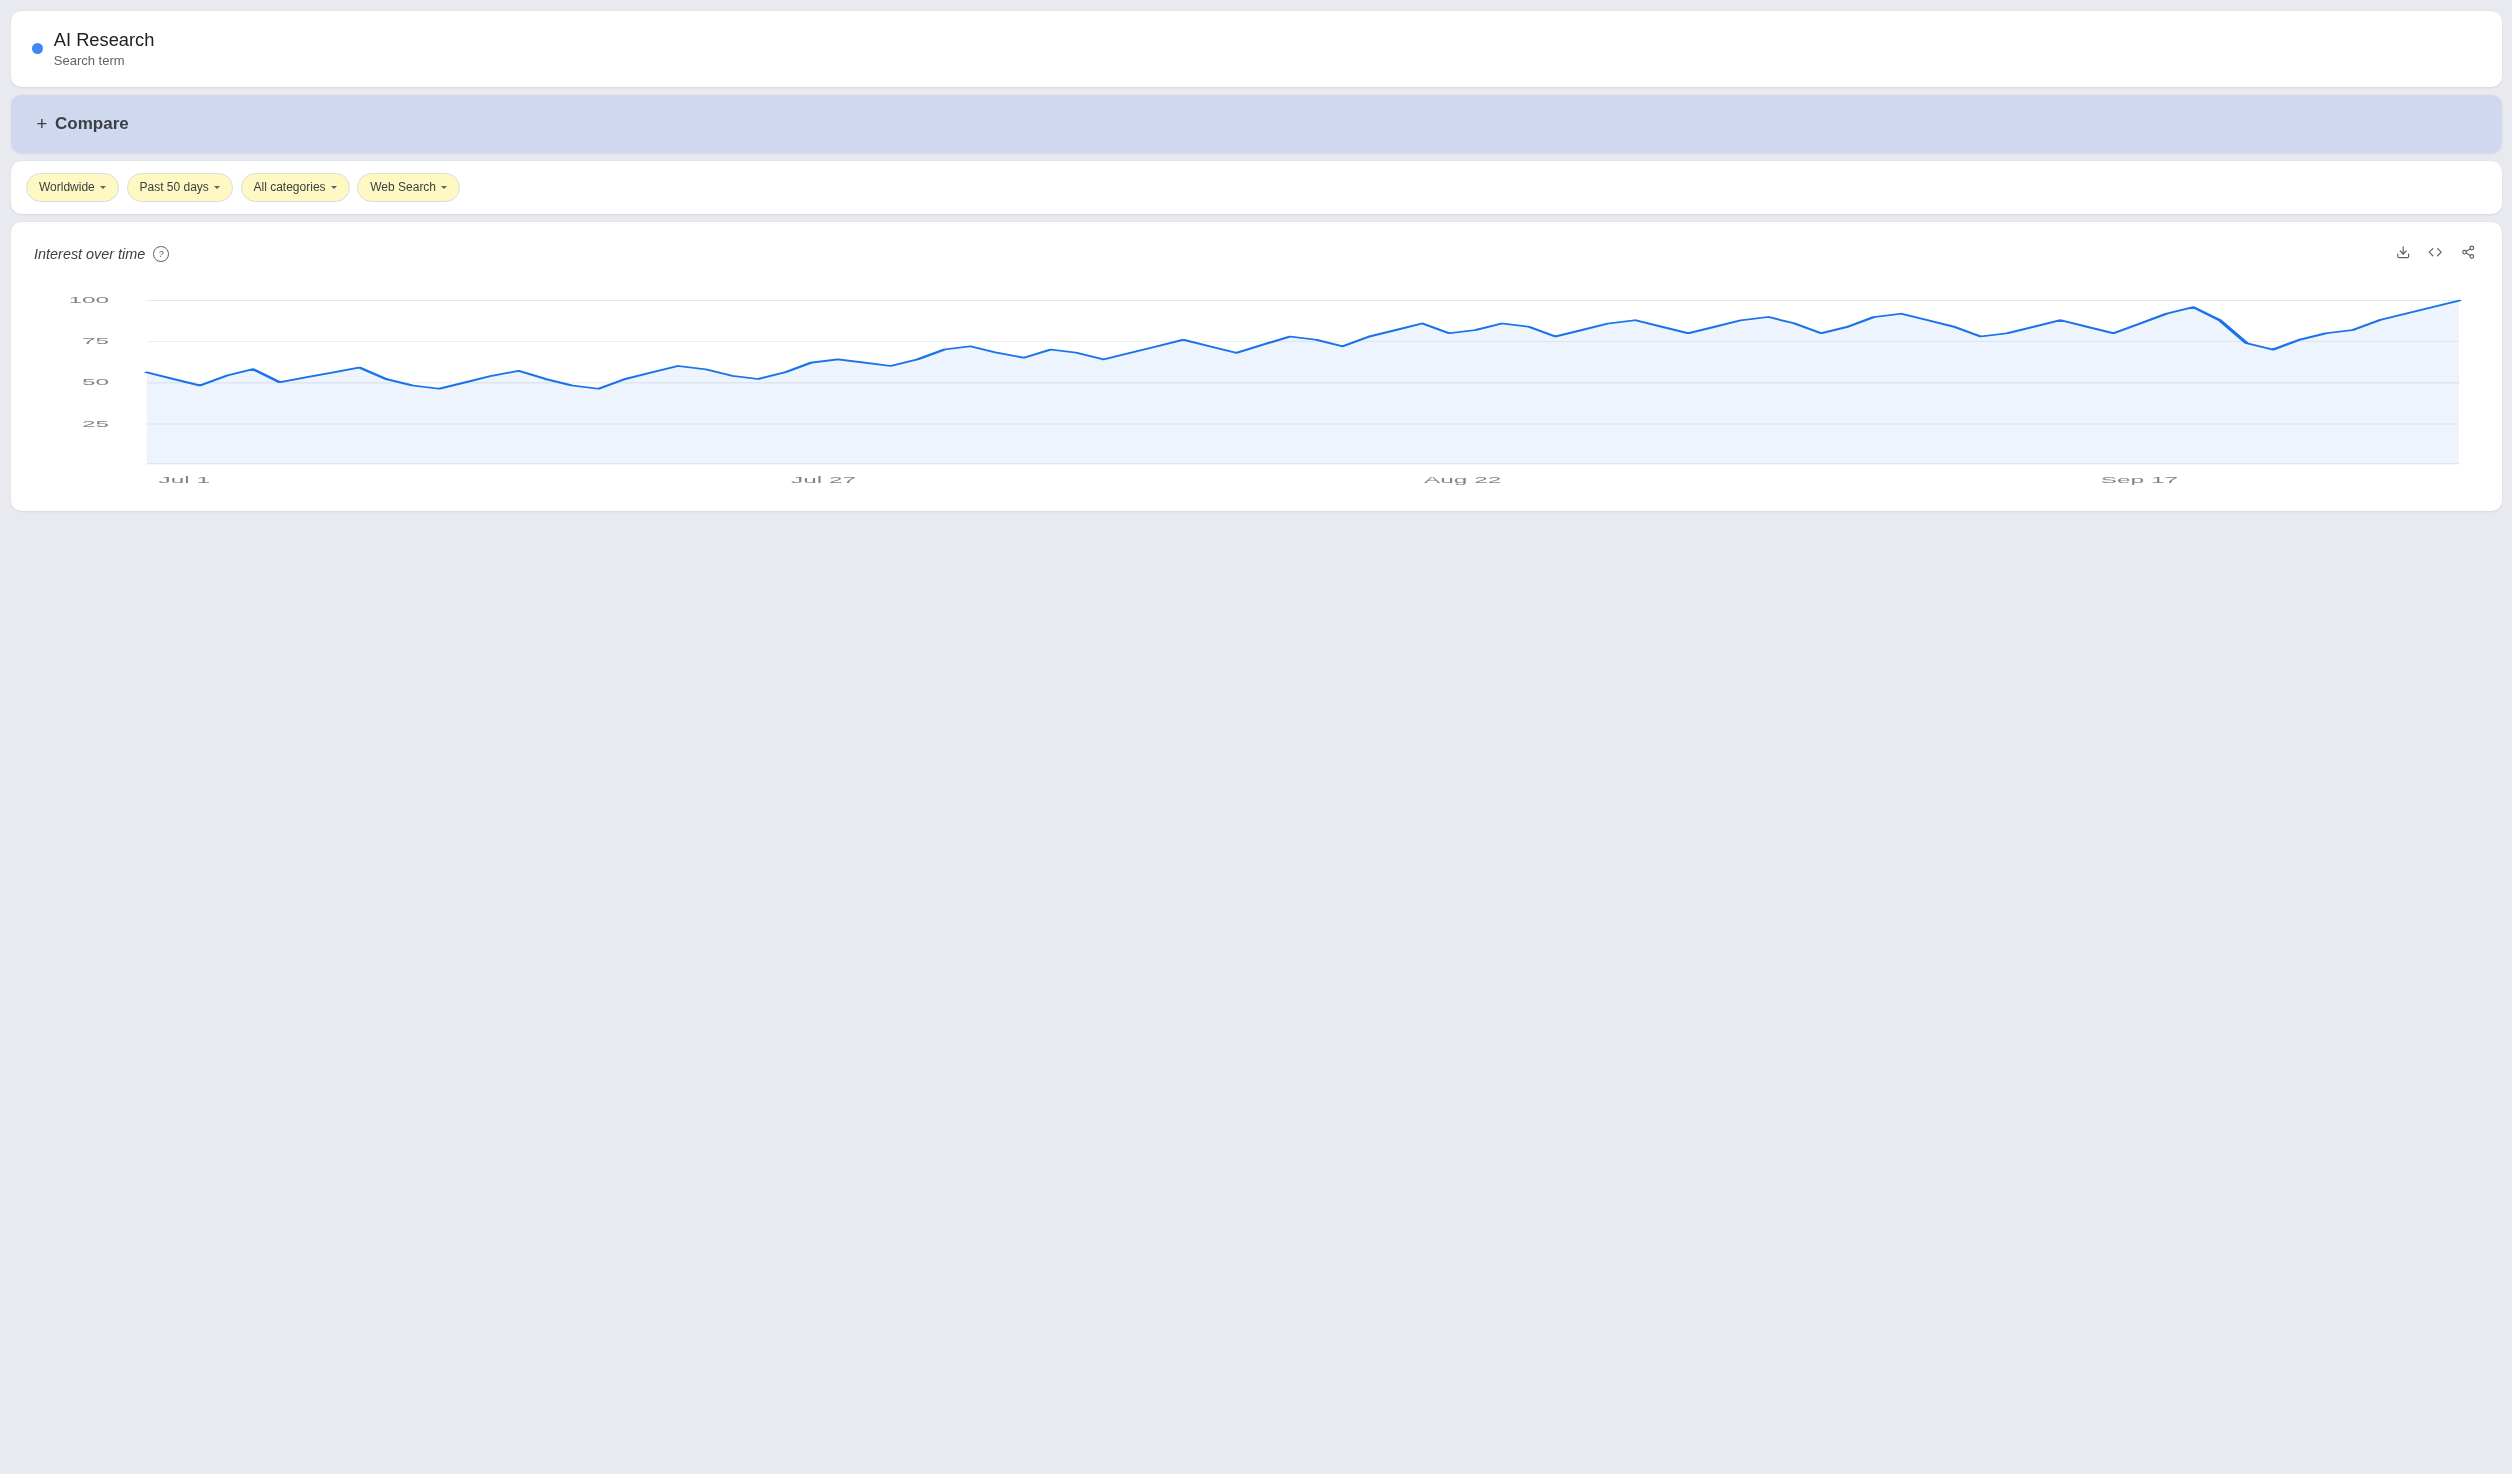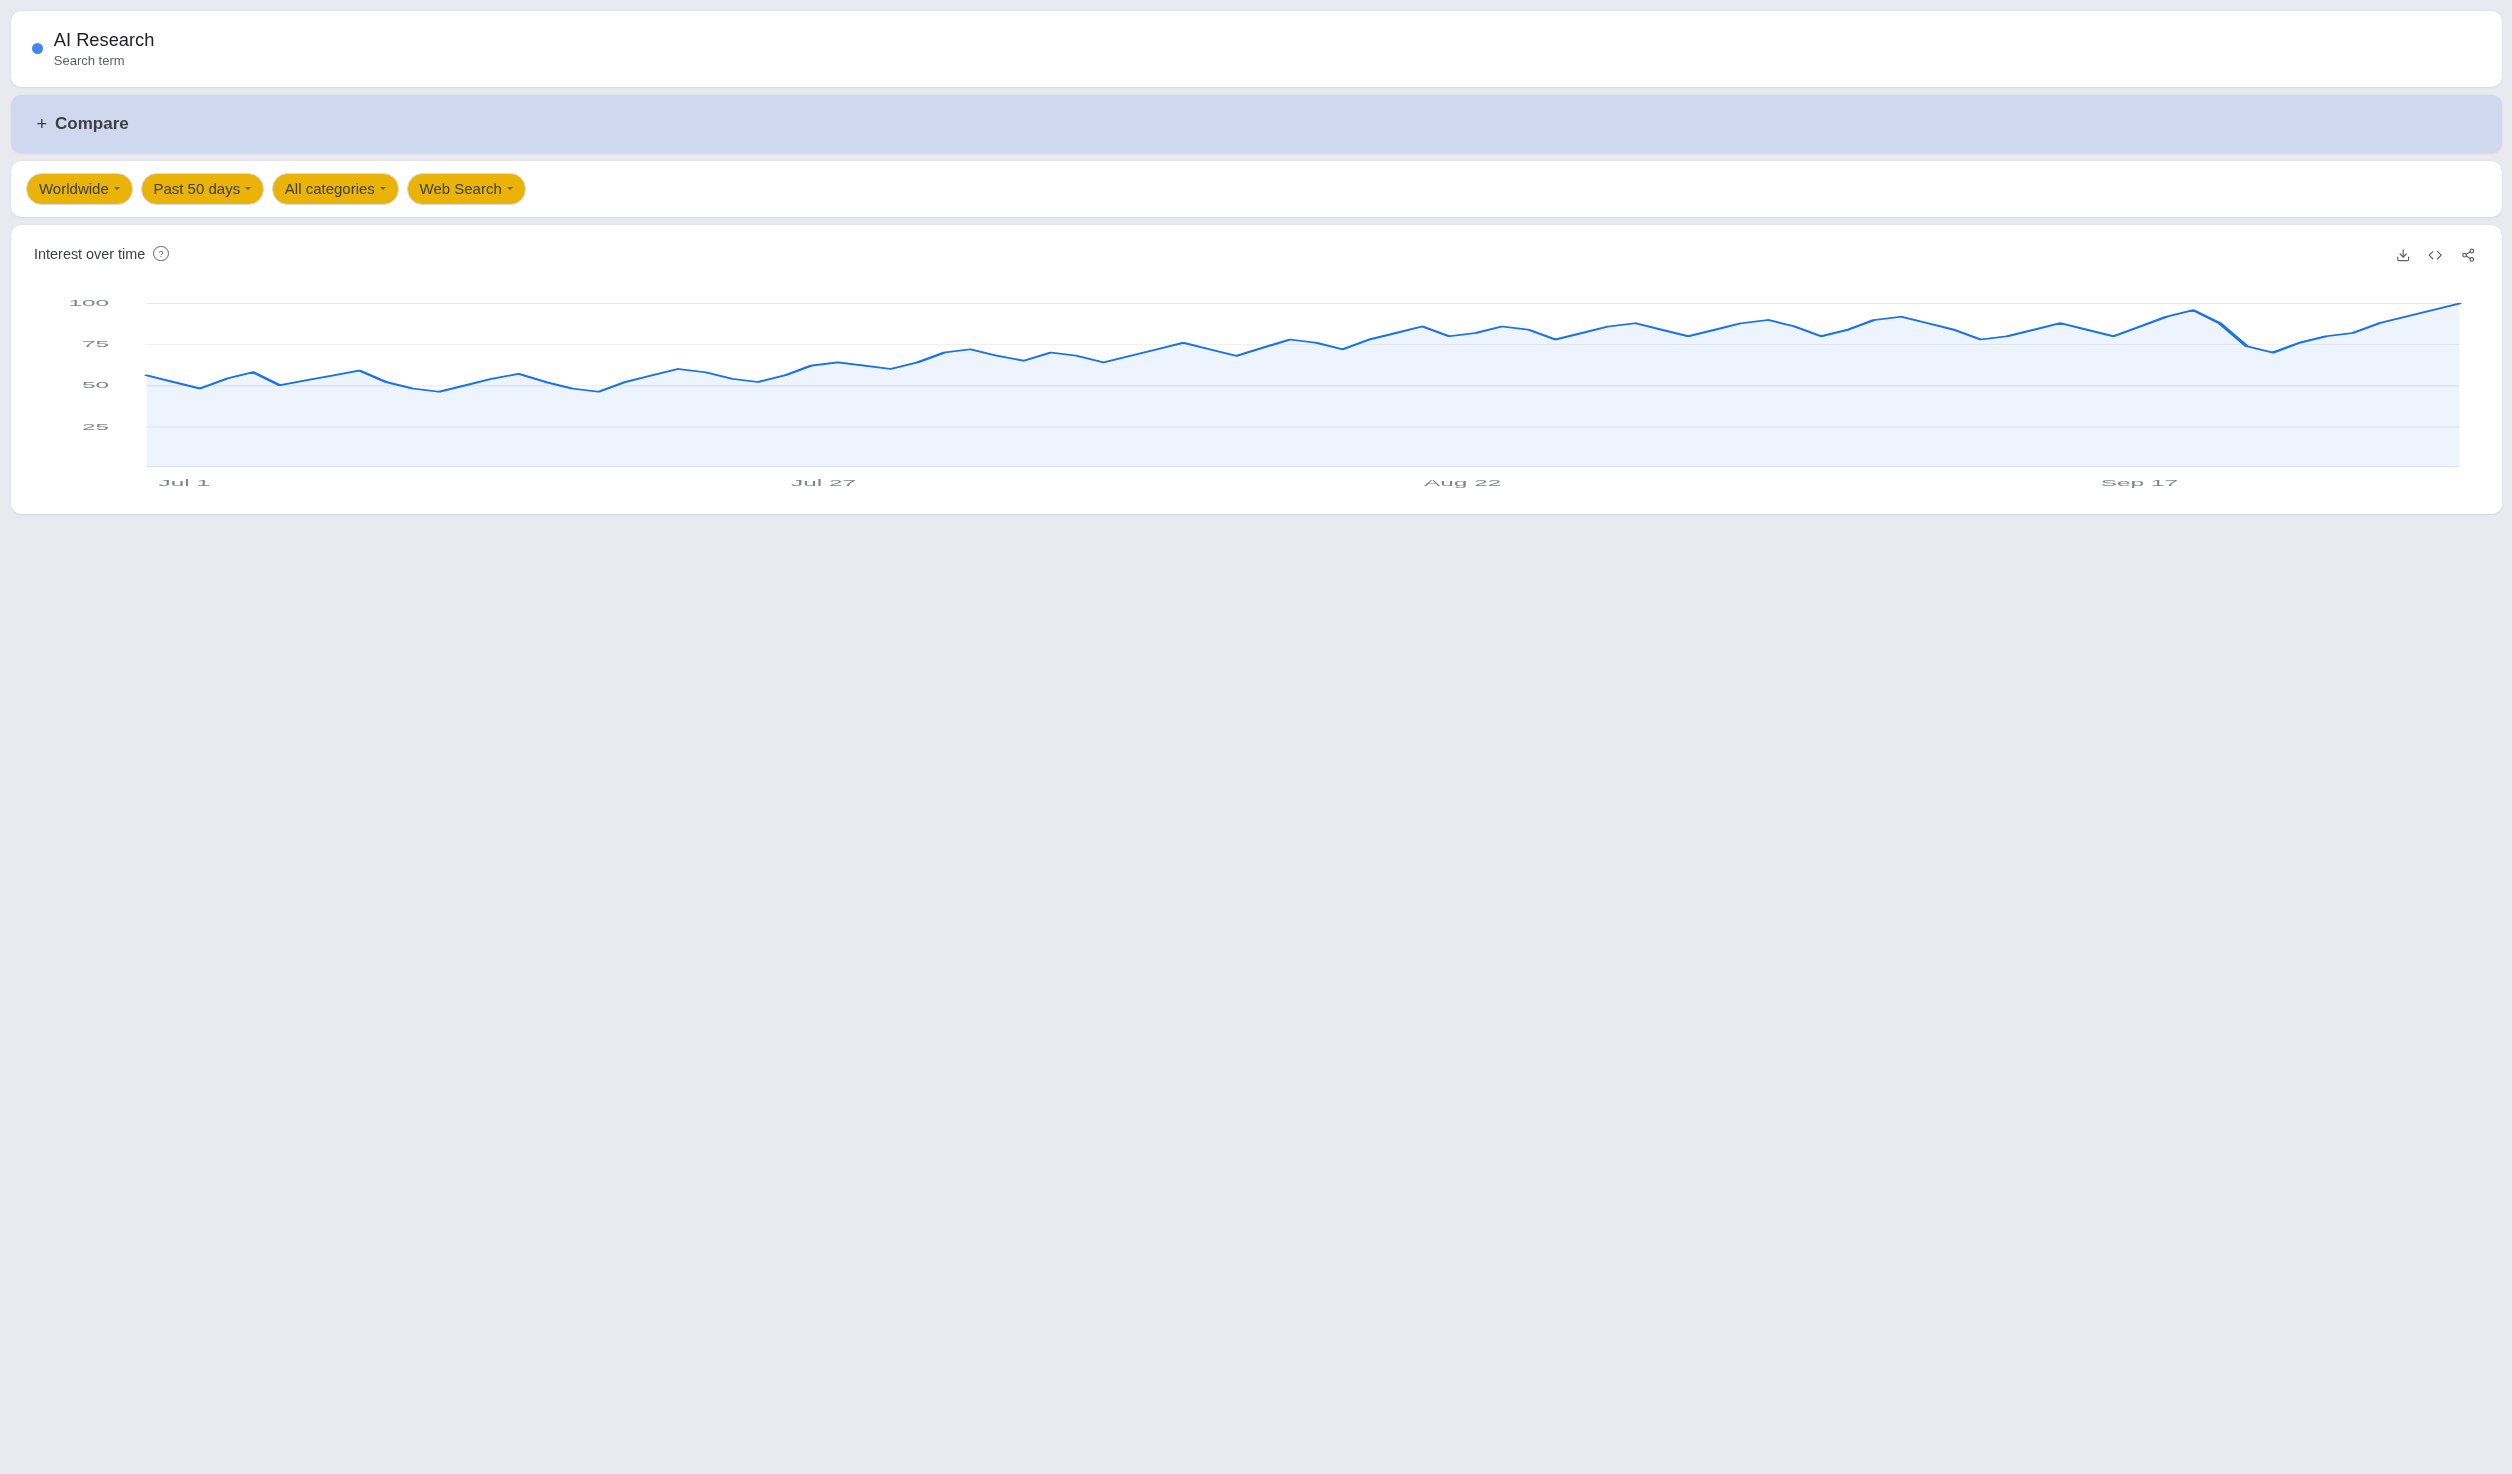--- a/index.html
+++ b/index.html
@@ -74,44 +74,45 @@
       margin-bottom: 7.9px;
       box-shadow: 0 0.7px 2px rgba(0,0,0,0.08);
     }
     .filter-btn {
       display: flex;
       align-items: center;
       gap: 5.2px;
       border: 0.7px solid #dadce0;
       border-radius: 15.7px;
       padding: 6.5px 11.8px;
-      background: #eab308;
-      cursor: pointer;
-      font-size: 15px;
+      background: #fef9c3;
+      cursor: pointer;
+      font-size: 12px;
       color: #3c4043;
     }
     .chevron-down {
       width: 0;
       height: 0;
       border-left: 3.3px solid transparent;
       border-right: 3.3px solid transparent;
       border-top: 3.9px solid #5f6368;
       display: inline-block;
     }
     .chart-card {
       background: #fff;
       border-radius: 10.5px;
       padding: 21px 23.6px;
       box-shadow: 0 0.7px 2px rgba(0,0,0,0.08);
     }
     .chart-header {
       display: flex;
       justify-content: space-between;
-      align-items: flex-start;
+      align-items: center;
       margin-bottom: 15.7px;
+      font-style: italic;
     }
     .chart-title-area {
       display: flex;
       align-items: center;
       gap: 7.9px;
     }
     .chart-title {
       font-size: 14.4px;
       color: #3c4043;
       font-weight: 400;

